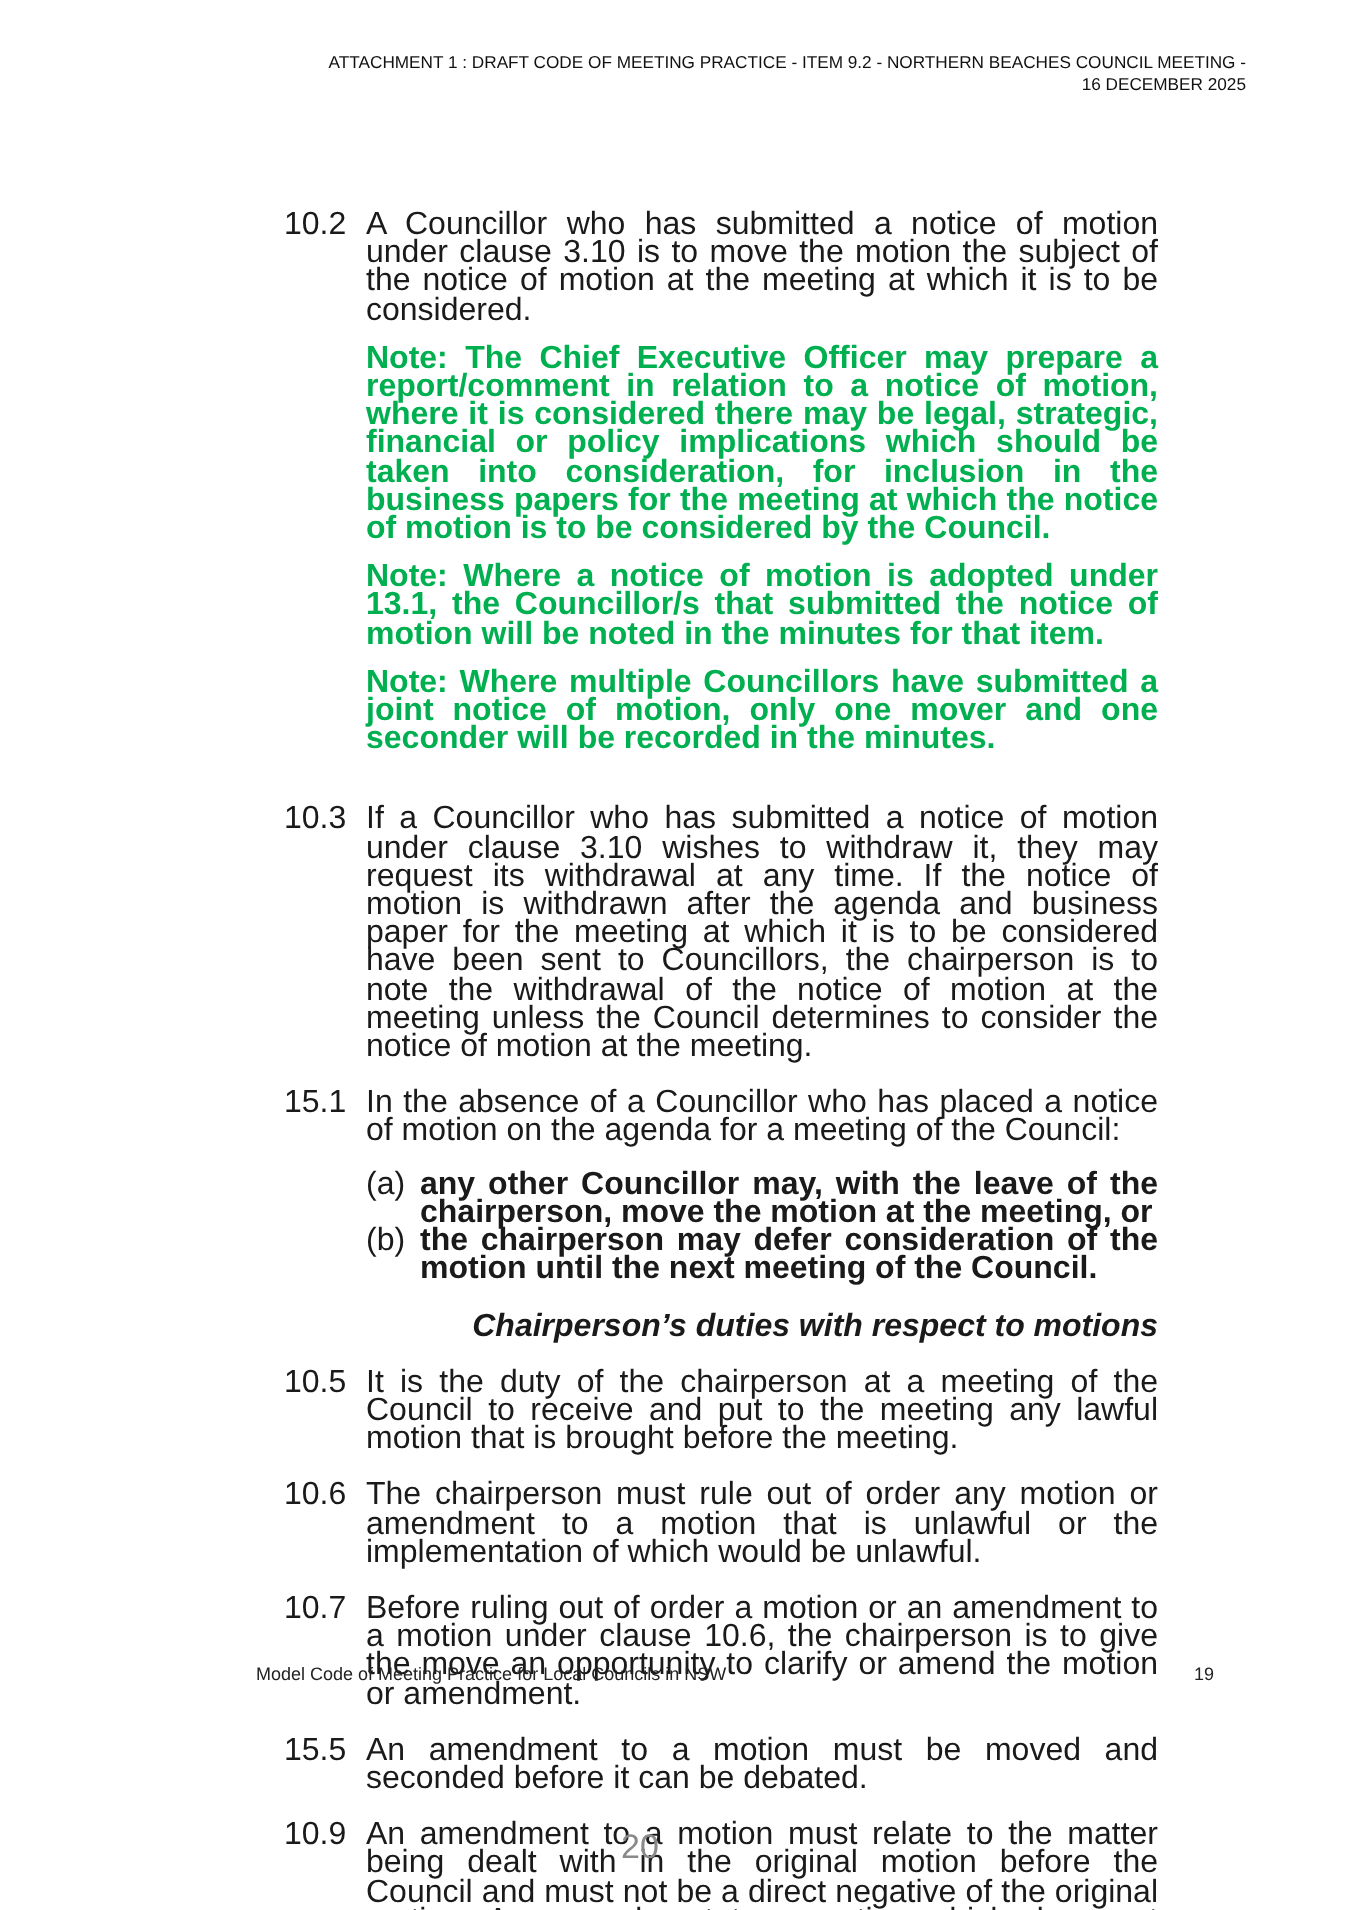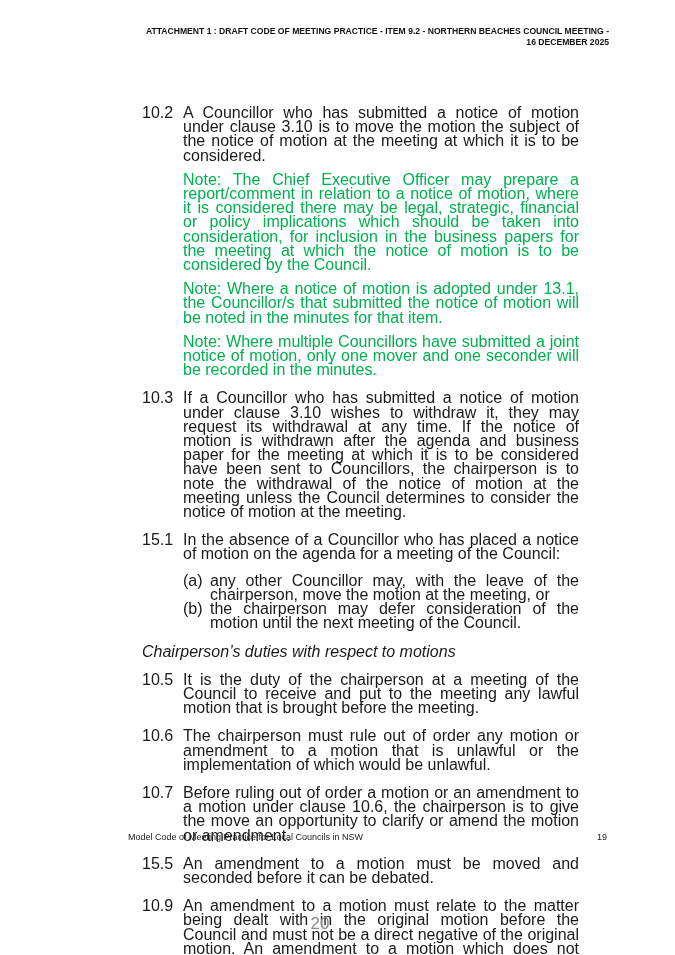--- a/index.html
+++ b/index.html
@@ -1,41 +1,41 @@
 <!DOCTYPE html>
 <html><head>
   <meta charset="utf-8">
   <style>
     html, body { margin: 0; padding: 0; background: #ffffff; }
     body {
       width: 675px; height: 955px; position: relative; overflow: hidden;
       font-family: "Liberation Sans", sans-serif; color: #1a1a1a;
     }
     .header {
-      position: absolute; top: 26px; right: 66px; width: 600px;
-      text-align: right; font-weight: bold; font-size: 8.6px; line-height: 11px;
+      position: absolute; top: 26px; right: 52px; width: 600px;
+      text-align: right; font-weight: normal; font-size: 8.6px; line-height: 11px;
       color: #111;
     }
     .body {
       position: absolute; left: 142px; top: 106px; width: 437px;
       font-size: 16px; line-height: 14.2px;
     }
     .clause { display: flex; margin-bottom: 10px; }
     .clause .num { width: 41px; flex: 0 0 41px; }
     .clause .text { flex: 1; text-align: justify; }
     .note {
-      color: #00B050; font-weight: normal; text-align: justify;
+      color: #00B050; font-weight: bold; text-align: justify;
       margin: 10px 0 0 0;
     }
     .sub { display: flex; margin-top: 0; }
     .sub .lbl { width: 27px; flex: 0 0 27px; }
-    .sub .stext { flex: 1; text-align: justify; }
+    .sub .stext { flex: 1; text-align: justify; font-weight: bold; }
     .sublist { margin-top: 12px; }
     .heading {
-      font-weight: normal; font-style: italic; margin: 6px 0 12px 0;
+      font-weight: bold; font-style: italic; margin: 6px 0 12px 0; text-align: right;
     }
     .footer {
       position: absolute; left: 128px; top: 832px; width: 479px;
       display: flex; justify-content: space-between;
       font-size: 9px; color: #222;
     }
     .pagenum {
       position: absolute; top: 914px; left: 0; width: 640px; text-align: center;
       font-size: 17px; color: #8a8a8a;
     }
@@ -53,21 +53,21 @@
   <div class="clause">
     <div class="num">10.2</div>
     <div class="text">
       <div>A Councillor who has submitted a notice of motion under clause 3.10 is to move the motion the subject of the notice of motion at the meeting at which it is to be considered.</div>
       <div class="note">Note: The Chief Executive Officer may prepare a report/comment in relation to a notice of motion, where it is considered there may be legal, strategic, financial or policy implications which should be taken into consideration, for inclusion in the business papers for the meeting at which the notice of motion is to be considered by the Council.</div>
       <div class="note">Note: Where a notice of motion is adopted under 13.1, the Councillor/s that submitted the notice of motion will be noted in the minutes for that item.</div>
       <div class="note">Note: Where multiple Councillors have submitted a joint notice of motion, only one mover and one seconder will be recorded in the minutes.</div>
     </div>
   </div>
 
-  <div class="clause" style="margin-top:14px">
+  <div class="clause" style="margin-top:26px">
     <div class="num">10.3</div>
     <div class="text">If a Councillor who has submitted a notice of motion under clause 3.10 wishes to withdraw it, they may request its withdrawal at any time. If the notice of motion is withdrawn after the agenda and business paper for the meeting at which it is to be considered have been sent to Councillors, the chairperson is to note the withdrawal of the notice of motion at the meeting unless the Council determines to consider the notice of motion at the meeting.</div>
   </div>
 
   <div class="clause" style="margin-top:14px">
     <div class="num">15.1</div>
     <div class="text">
       <div>In the absence of a Councillor who has placed a notice of motion on the agenda for a meeting of the Council:</div>
       <div class="sublist">
         <div class="sub">

